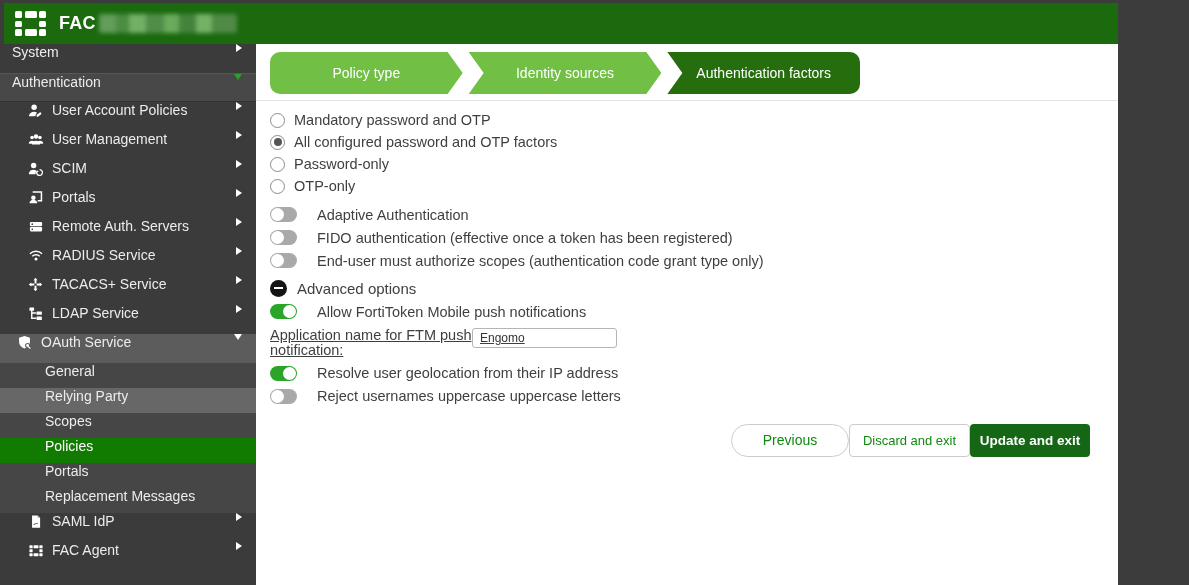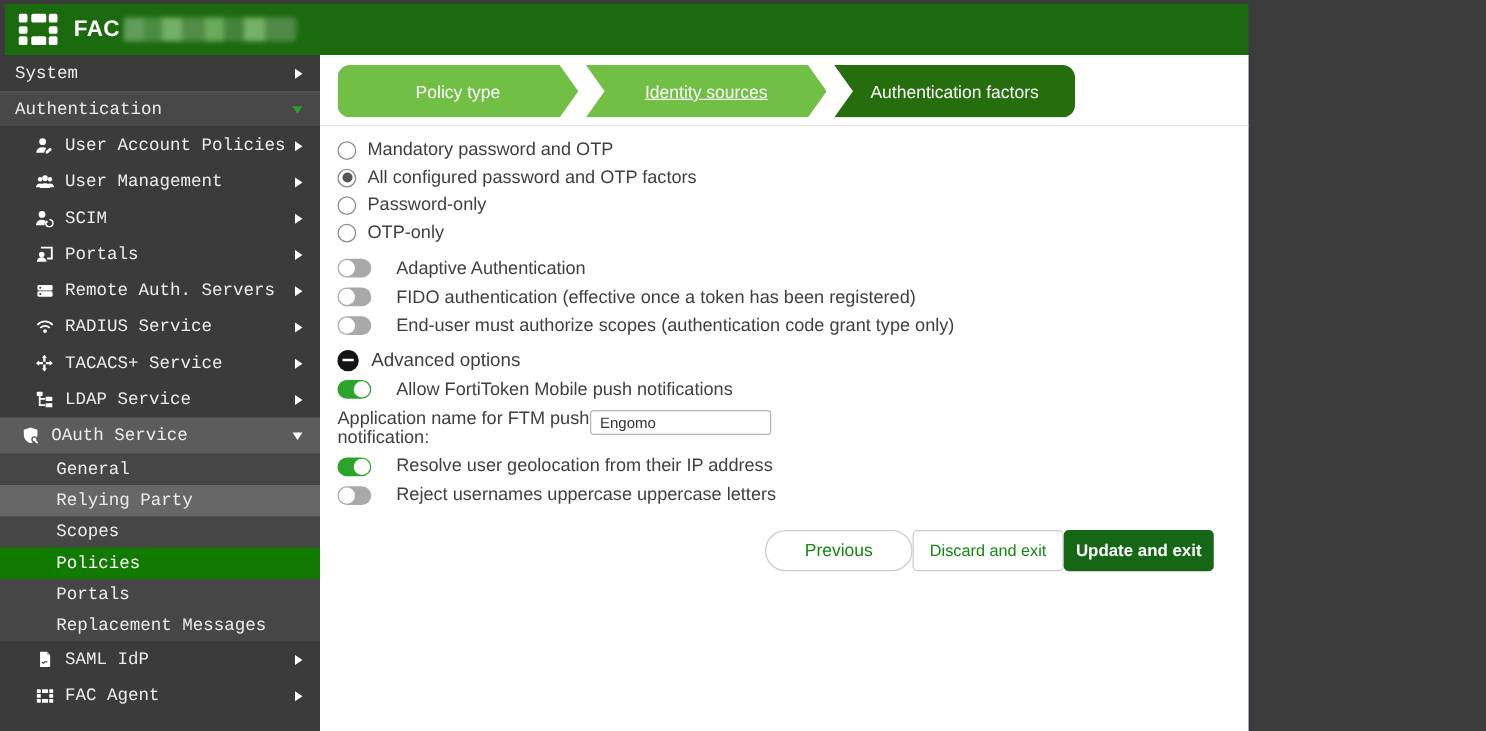--- a/index.html
+++ b/index.html
@@ -1,34 +1,34 @@
 <!DOCTYPE html>
 <html><head>
 <meta charset="utf-8">
 <style>
   * { margin:0; padding:0; box-sizing:border-box; }
   html,body { background:#3c3c3c; font-family:"Liberation Sans", sans-serif; }
-  .app { width:999px; height:585px; display:flex; flex-direction:column; overflow:hidden; background:#4c1d95; }
+  .app { width:1118px; height:585px; display:flex; flex-direction:column; overflow:hidden; background:#0c4a6e; }
 
   
   .topbar { height:44px; flex:none; background:#1b6a0e; border-top:3px solid #3c3c3c; border-left:4px solid #3c3c3c;
             display:flex; align-items:center; padding-left:11px; }
   .logo { display:grid; grid-template-columns:7px 12px 7px; grid-template-rows:7px 6px 7px; gap:2.5px; }
   .logo i { background:#fff; border-radius:1.5px; display:block; }
   .logo i.blank { visibility:hidden; }
   .brand { color:#fff; font-weight:bold; font-size:18px; margin-left:13px; letter-spacing:.3px; }
   .redacted { width:138px; height:19px; margin-left:3px; border-radius:2px; filter:blur(2px); opacity:.95;
       background:linear-gradient(90deg,#66a05e 0 12%,#4d8f45 12% 22%,#79b36b 22% 34%,#558f4c 34% 47%,#6fae60 47% 58%,#47853f 58% 70%,#7ab56c 70% 82%,#538c49 82% 100%); }
 
   
   .body { flex:1; display:flex; min-height:0; }
 
   
   .sidebar { width:256px; flex:none; background:#3b3b3b; color:#ececec; font-size:14px; display:flex; flex-direction:column; overflow:hidden; }
-  .srow { display:flex; align-items:center; height:29px; flex:none; padding:0 14px 0 12px; cursor:pointer; white-space:nowrap;font-family:Liberation Mono, monospace; }
+  .srow { display:flex; height:29px; flex:none; padding:0 14px 0 12px; cursor:pointer; white-space:nowrap; }
   .srow .slabel { overflow:hidden; text-overflow:ellipsis; }
   .lvl1 { padding-left:27px; }
   .sicon { width:17px; height:16px; flex:none; margin-right:8px; display:flex; align-items:center; justify-content:center; }
   .arrow-right { margin-left:auto; width:0; height:0; border-left:6px solid #fff; border-top:4.5px solid transparent; border-bottom:4.5px solid transparent; }
   .caret-down { margin-left:auto; width:0; height:0; border-top:6px solid #2ca02c; border-left:4.5px solid transparent; border-right:4.5px solid transparent; }
   .caret-down.white { border-top-color:#fff; }
   .srow.auth { background:#484848; border-top:1px solid #555; border-bottom:1px solid #323232; }
   .srow.oauth { background:#5c5c5c;padding-left:16px; }
   .submenu { background:#464646; }
   .lvl2 { height:25px; padding-left:45px; }
@@ -38,21 +38,21 @@
 
   
   .main { flex:1; background:#fff; padding:8px 0 0 14px; color:#3f3f3f; overflow:hidden; }
 
   
   .wizard { width:590px; height:42px; display:flex; }
   .wstep { flex:1; height:42px; display:flex; align-items:center; justify-content:center; color:#fff; font-size:14px; cursor:pointer; }
   .wstep.done { background:#71bf44; }
   .wstep.current { background:#266d0e; }
   .ws1 { border-radius:10px 0 0 10px; clip-path:polygon(0 0,calc(100% - 15px) 0,100% 50%,calc(100% - 15px) 100%,0 100%); }
-  .ws2 { margin-left:6px; clip-path:polygon(0 0,calc(100% - 15px) 0,100% 50%,calc(100% - 15px) 100%,0 100%,15px 50%);text-decoration:underline; }
+  .ws2 { margin-left:6px; clip-path:polygon(0 0,calc(100% - 15px) 0,100% 50%,calc(100% - 15px) 100%,0 100%,15px 50%); }
   .ws3 { margin-left:6px; border-radius:0 10px 10px 0; clip-path:polygon(0 0,100% 0,100% 100%,0 100%,15px 50%); }
 
   .hr { border-bottom:1px solid #e4e4e4; margin-top:6px; margin-left:-14px; }
 
   .section { margin-top:8px; }
   .frow { display:flex; align-items:center; height:22px; gap:9px; font-size:14.5px; }
   .trow { height:23px; gap:20px; }
 
   .radio { width:15px; height:15px; flex:none; border:1.5px solid #8a8a8a; border-radius:50%; background:#fff; position:relative; cursor:pointer; }
   .radio.checked::after { content:""; position:absolute; inset:2.5px; border-radius:50%; background:#555; }
@@ -60,21 +60,21 @@
   .toggle { width:27px; height:15px; flex:none; border-radius:8px; background:#a9a9a9; position:relative; cursor:pointer; }
   .toggle::after { content:""; position:absolute; top:1px; left:1px; width:13px; height:13px; border-radius:50%; background:#fff; }
   .toggle.on { background:#2aa52a; }
   .toggle.on::after { left:auto; right:1px; }
 
   .adv-header { display:flex; align-items:center; gap:10px; height:24px; margin-top:4px; font-size:15px; }
   .minus-btn { width:17px; height:17px; flex:none; border-radius:50%; background:#141414; position:relative; cursor:pointer; }
   .minus-btn::after { content:""; position:absolute; left:4px; right:4px; top:7.5px; height:2px; background:#fff; }
 
   .adv-body { }
-  .field-row { display:flex; align-items:flex-start; margin:5px 0 3px; }
+  .field-row { display:flex; align-items:flex-start; margin:5px 0 3px;text-decoration:underline; }
   .field-label { width:202px; font-size:14.5px; line-height:1.06; color:#3f3f3f; }
   .field-input { width:145px; height:20px; border:1px solid #b5b5b5; border-radius:3px; font-size:12px; padding:0 7px; color:#333;
                  font-family:"Liberation Sans", sans-serif; outline:none; }
 
   .btnrow { display:flex; justify-content:flex-end; align-items:center; margin-top:16px; padding-right:28px; }
   .btn { height:33px; display:flex; align-items:center; justify-content:center; cursor:pointer; background:#fff;
          font-family:"Liberation Sans", sans-serif; }
   .btn-previous { width:118px; border:1px solid #ccc; border-radius:17px; color:#0f8a0f; font-size:14px; }
   .btn-discard  { width:121px; border:1px solid #ccc; border-radius:4px;  color:#0f8a0f; font-size:13px; }
   .btn-update   { width:120px; border:none; border-radius:4px; background:#156615; color:#fff; font-weight:bold; font-size:13.5px; }

